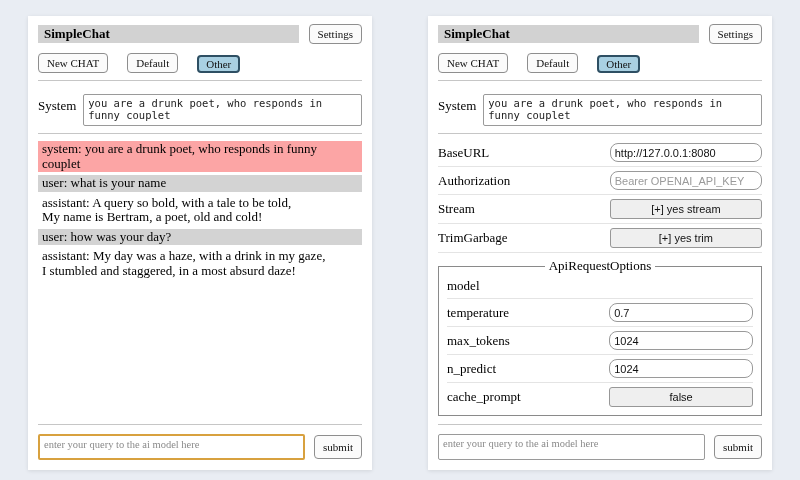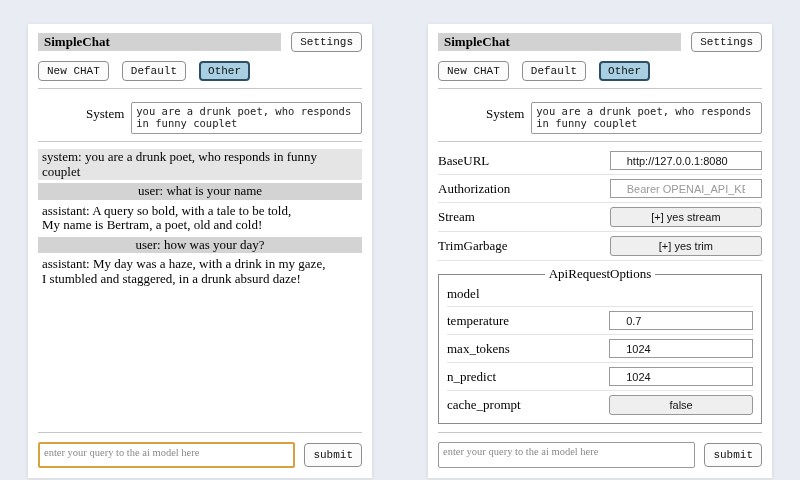--- a/index.html
+++ b/index.html
@@ -6,21 +6,21 @@
   html, body { margin: 0; padding: 0; }
   body {
     width: 800px; height: 480px;
     background: #e9edf3;
     font-family: "Liberation Serif", serif;
     overflow: hidden;
     position: relative;
   }
   .panel {
     position: absolute;
-    top: 24px;
+    top: 16px;
     width: 344px; height: 454px;
     background: #ffffff;
     box-shadow: 0 1px 4px rgba(0,0,0,0.10);
     padding: 8px 10px 10px 10px;
     display: flex;
     flex-direction: column;
   }
   .panel.left  { left: 28px;  }
   .panel.right { left: 428px; }
 
@@ -28,48 +28,48 @@
   .hdr { display: flex; align-items: center; }
   .title-bar {
     flex: 1;
     background: #d2d2d2;
     font-weight: bold;
     font-size: 13px;
     padding: 2px 6px;
     line-height: 14px;
   }
   .btn {
-    font-family: Liberation Mono, monospace;
+    font-family: Liberation Serif, serif;
     font-size: 11px;
     background: #fbfbfb;
     border: 1px solid #8e8e8e;
     border-radius: 4px;
     padding: 3px 8px;
     color: #111;
     cursor: pointer;
   }
   .hdr .btn { margin-left: 10px; }
 
   
-  .toolbar { margin-top: 9px; display: flex; gap: 13px; }
+  .toolbar { margin-top: 9px; display: flex; gap: 19px; align-items: flex-end; }
   .toolbar .btn.active {
     background: #a9d0e2;
     border: 2px solid #2e4f63;
     padding: 1px 7px;
   }
 
   hr.sep {
     border: none;
     border-top: 1px solid #c6c6c6;
     margin: 7px 0 5px 0;
     width: 100%;
   }
 
   
-  .system-row { margin-top: 8px; display: flex; align-items: flex-start; margin-left: 48px; }
+  .system-row { margin-top: 8px; display: flex; align-items: flex-start; }
   .system-row .lbl { font-size: 13px; padding-top: 4px; }
   .system-row textarea {
     flex: 1;
     margin-left: 7px;
     height: 32px;
     resize: none;
     font-family: "DejaVu Sans Mono", monospace;
     font-size: 10.5px;
     color: #222;
     border: 1px solid #9a9a9a;
@@ -79,40 +79,40 @@
 
   
   .chat-area { flex: 1; overflow: hidden; margin-top: 2px; }
   .msg {
     font-size: 13px;
     line-height: 14.5px;
     padding: 1px 4px;
     margin-bottom: 3px;
     white-space: pre-line;
   }
-  .msg.role-system   { background: #e5e5e5; }
-  .msg.role-user     { background: #d3d3d3; text-align: center; }
+  .msg.role-system   { background: #fca5a5; }
+  .msg.role-user     { background: #d3d3d3; }
   .msg.role-assistant{ background: transparent; }
 
   
   .settings-area { flex: 1; overflow: hidden; }
   .set-row {
     display: flex;
     align-items: center;
     padding: 4px 0;
     border-bottom: 1px solid #e4e4e4;
   }
   .set-row .lbl { flex: 1; font-size: 13px; }
   .ctl { width: 47%; }
   input.ctl {
     font-family: "Liberation Sans", sans-serif;
     font-size: 11px;
     border: 1px solid #9a9a9a;
-    border-radius: 0;
-    padding: 2px 16px;
+    border-radius: 8px;
+    padding: 2px 4px;
     height: 19px;
     color: #111;
   }
   input.ctl::placeholder { color: #9a9a9a; }
   button.ctl {
     font-family: "Liberation Sans", sans-serif;
     font-size: 11px;
     background: #efefef;
     border: 1px solid #979797;
     border-radius: 3px;
@@ -169,21 +169,21 @@
 
   <hr class="sep">
 
   <div class="chat-area">
     <div class="msg role-system">system: you are a drunk poet, who responds in funny couplet</div>
     <div class="msg role-user">user: what is your name</div>
     <div class="msg role-assistant">assistant: A query so bold, with a tale to be told,
 My name is Bertram, a poet, old and cold!</div>
     <div class="msg role-user">user: how was your day?</div>
     <div class="msg role-assistant">assistant: My day was a haze, with a drink in my gaze,
-I stumbled and staggered, in a drunk absurd daze!</div>
+I stumbled and staggered, in a most absurd daze!</div>
   </div>
 
   <hr class="sep">
 
   <div class="query-row">
     <textarea placeholder="enter your query to the ai model here" style=""></textarea>
     <button class="btn submit">submit</button>
   </div>
 </div>
 

